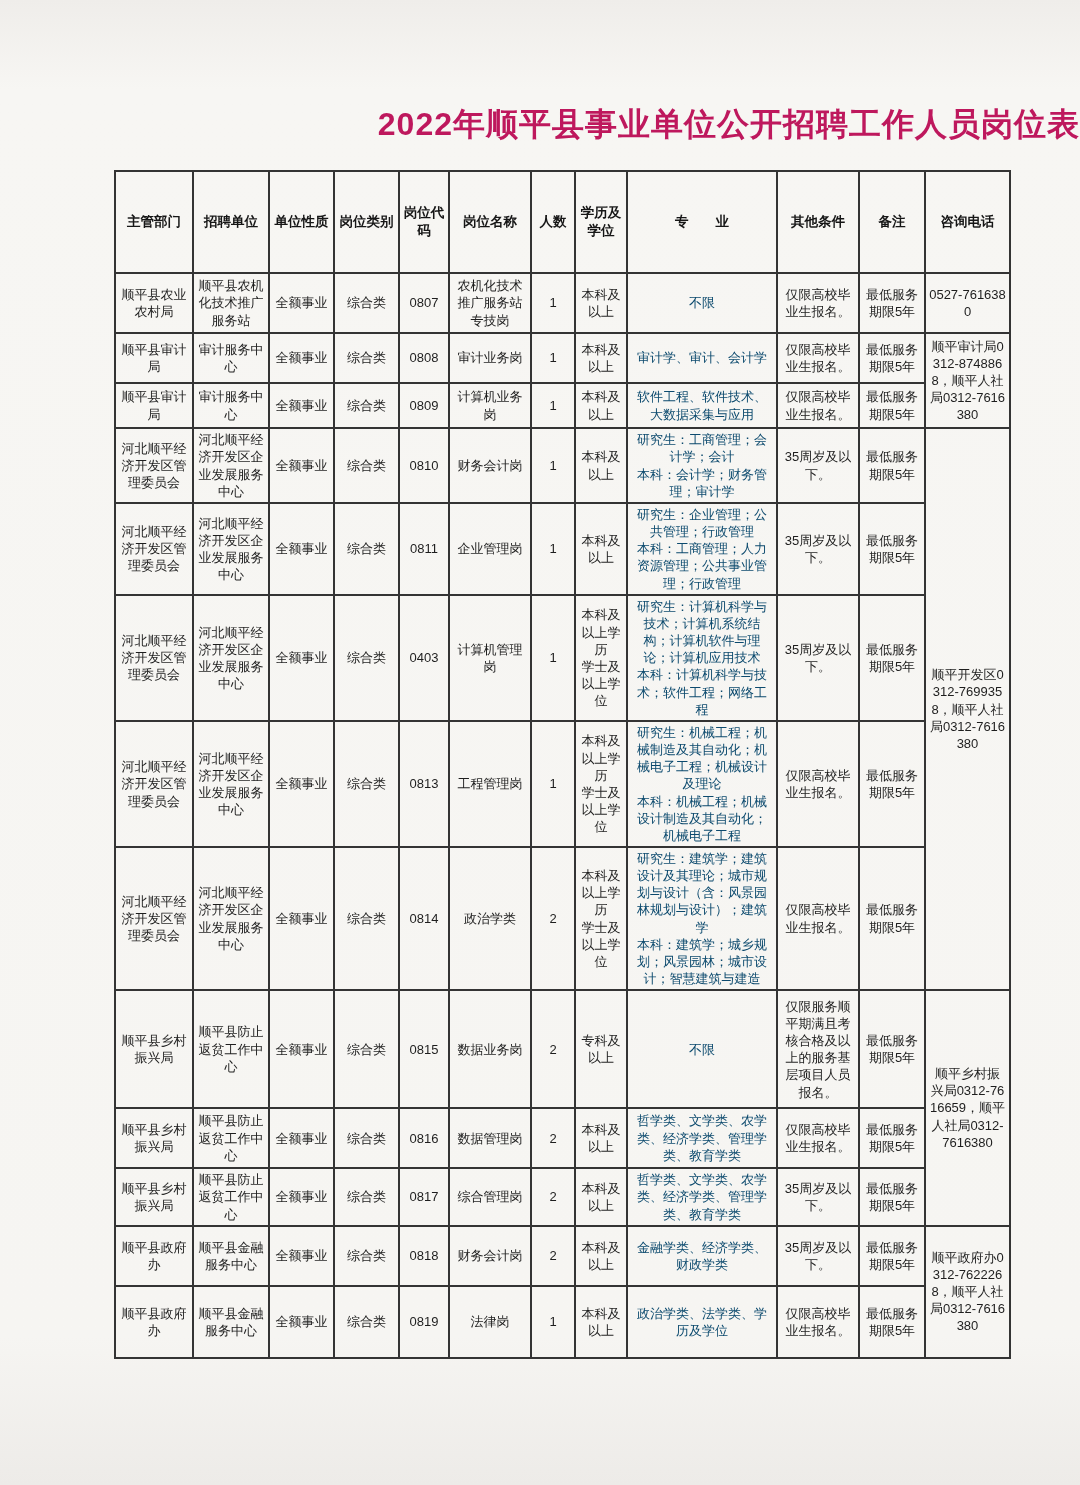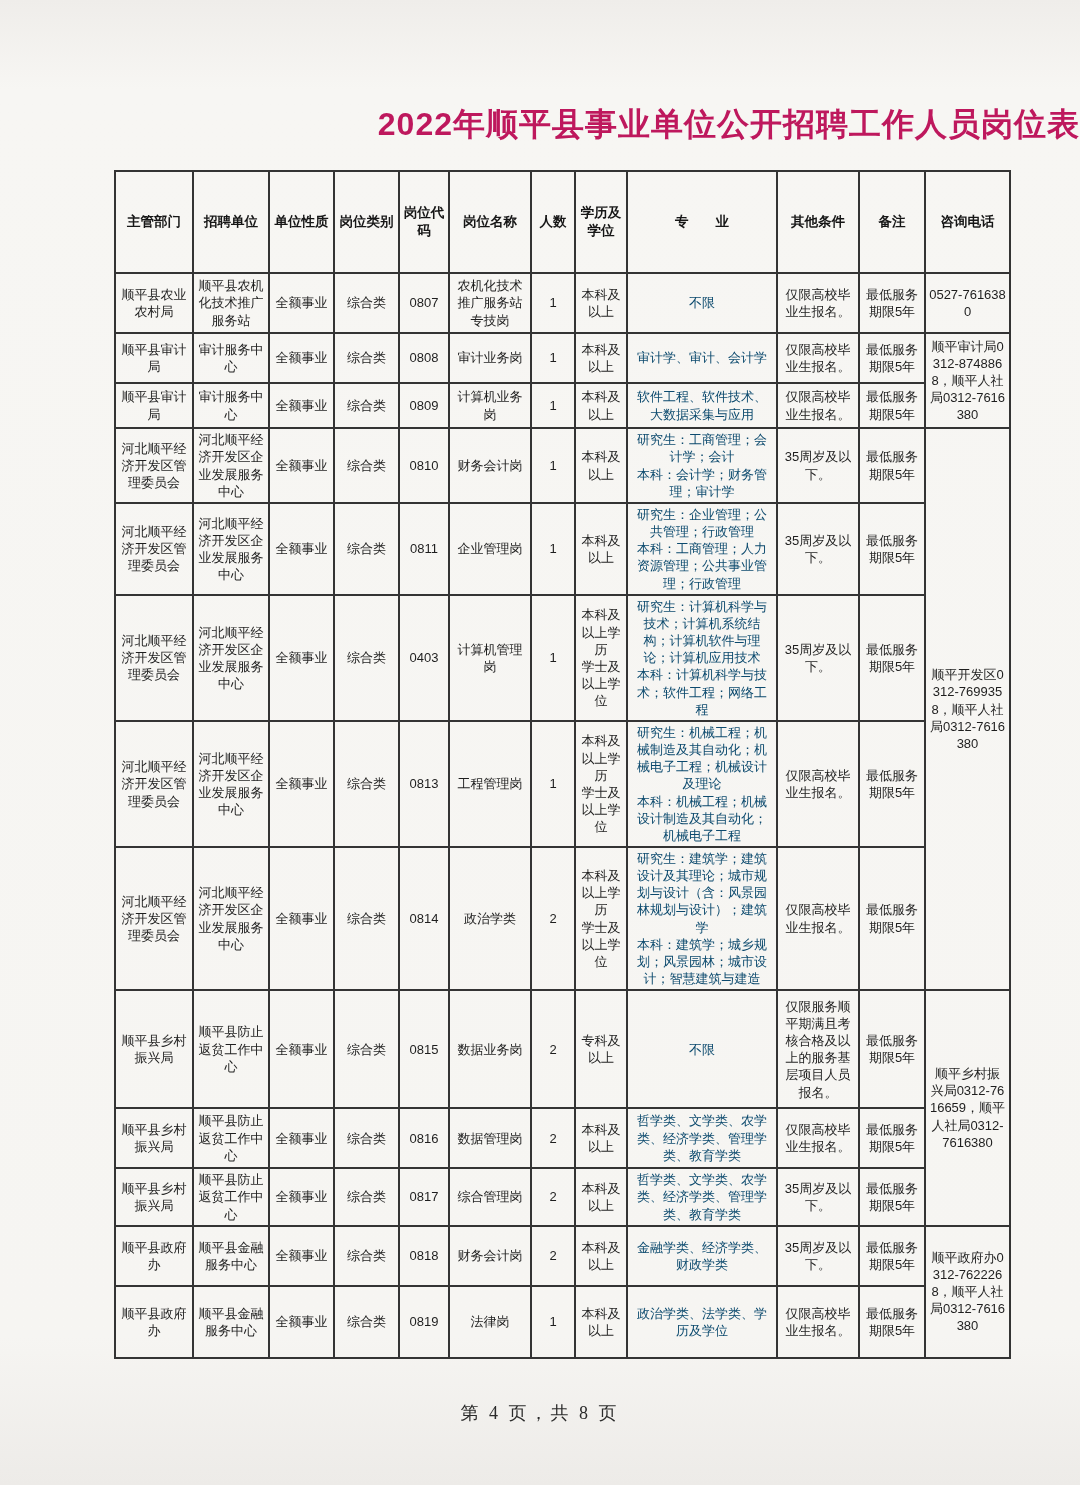--- a/index.html
+++ b/index.html
@@ -288,15 +288,14 @@
           <td class="c5">法律岗</td>
           <td class="c6">1</td>
           <td class="c7">本科及以上</td>
           <td class="c8">政治学类、法学类、学历及学位</td>
           <td class="c9">仅限高校毕业生报名。</td>
           <td class="c10">最低服务期限5年</td>
         </tr>
       </tbody>
   </table>
 
-  <div class="doc-footer">第 4 页，共 8 页</div>
 
 </div>
 
 </body></html>

